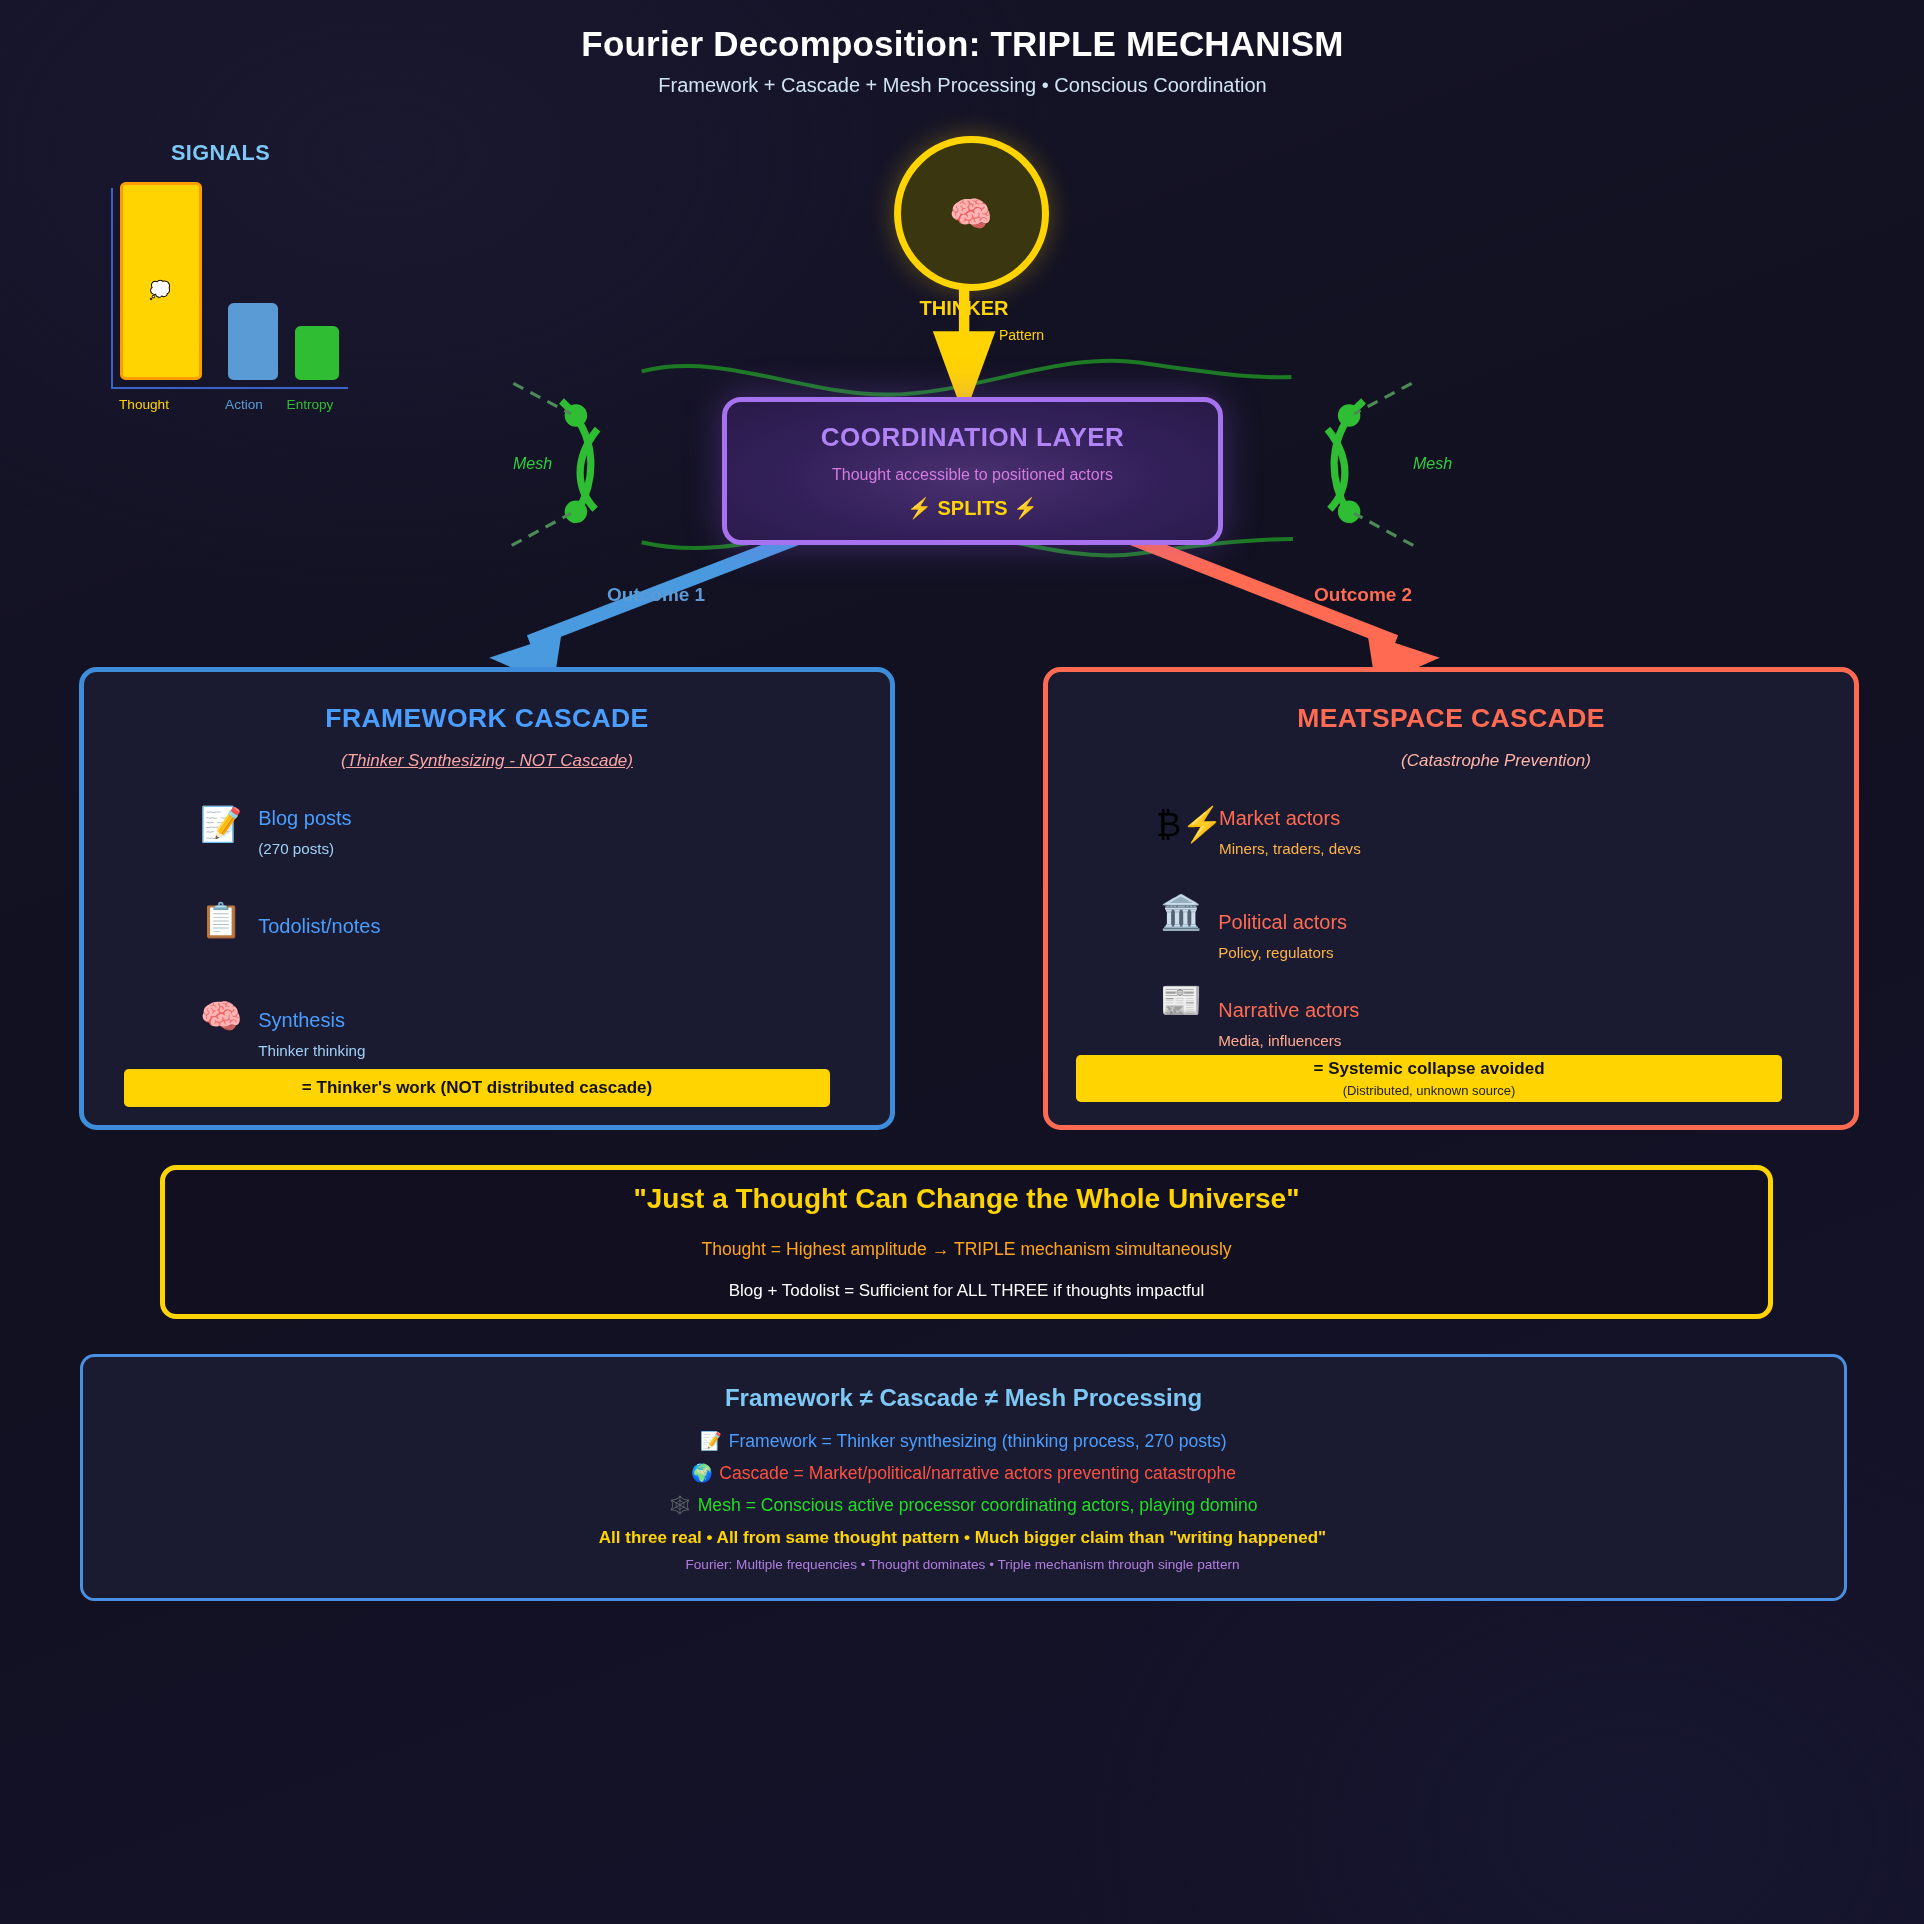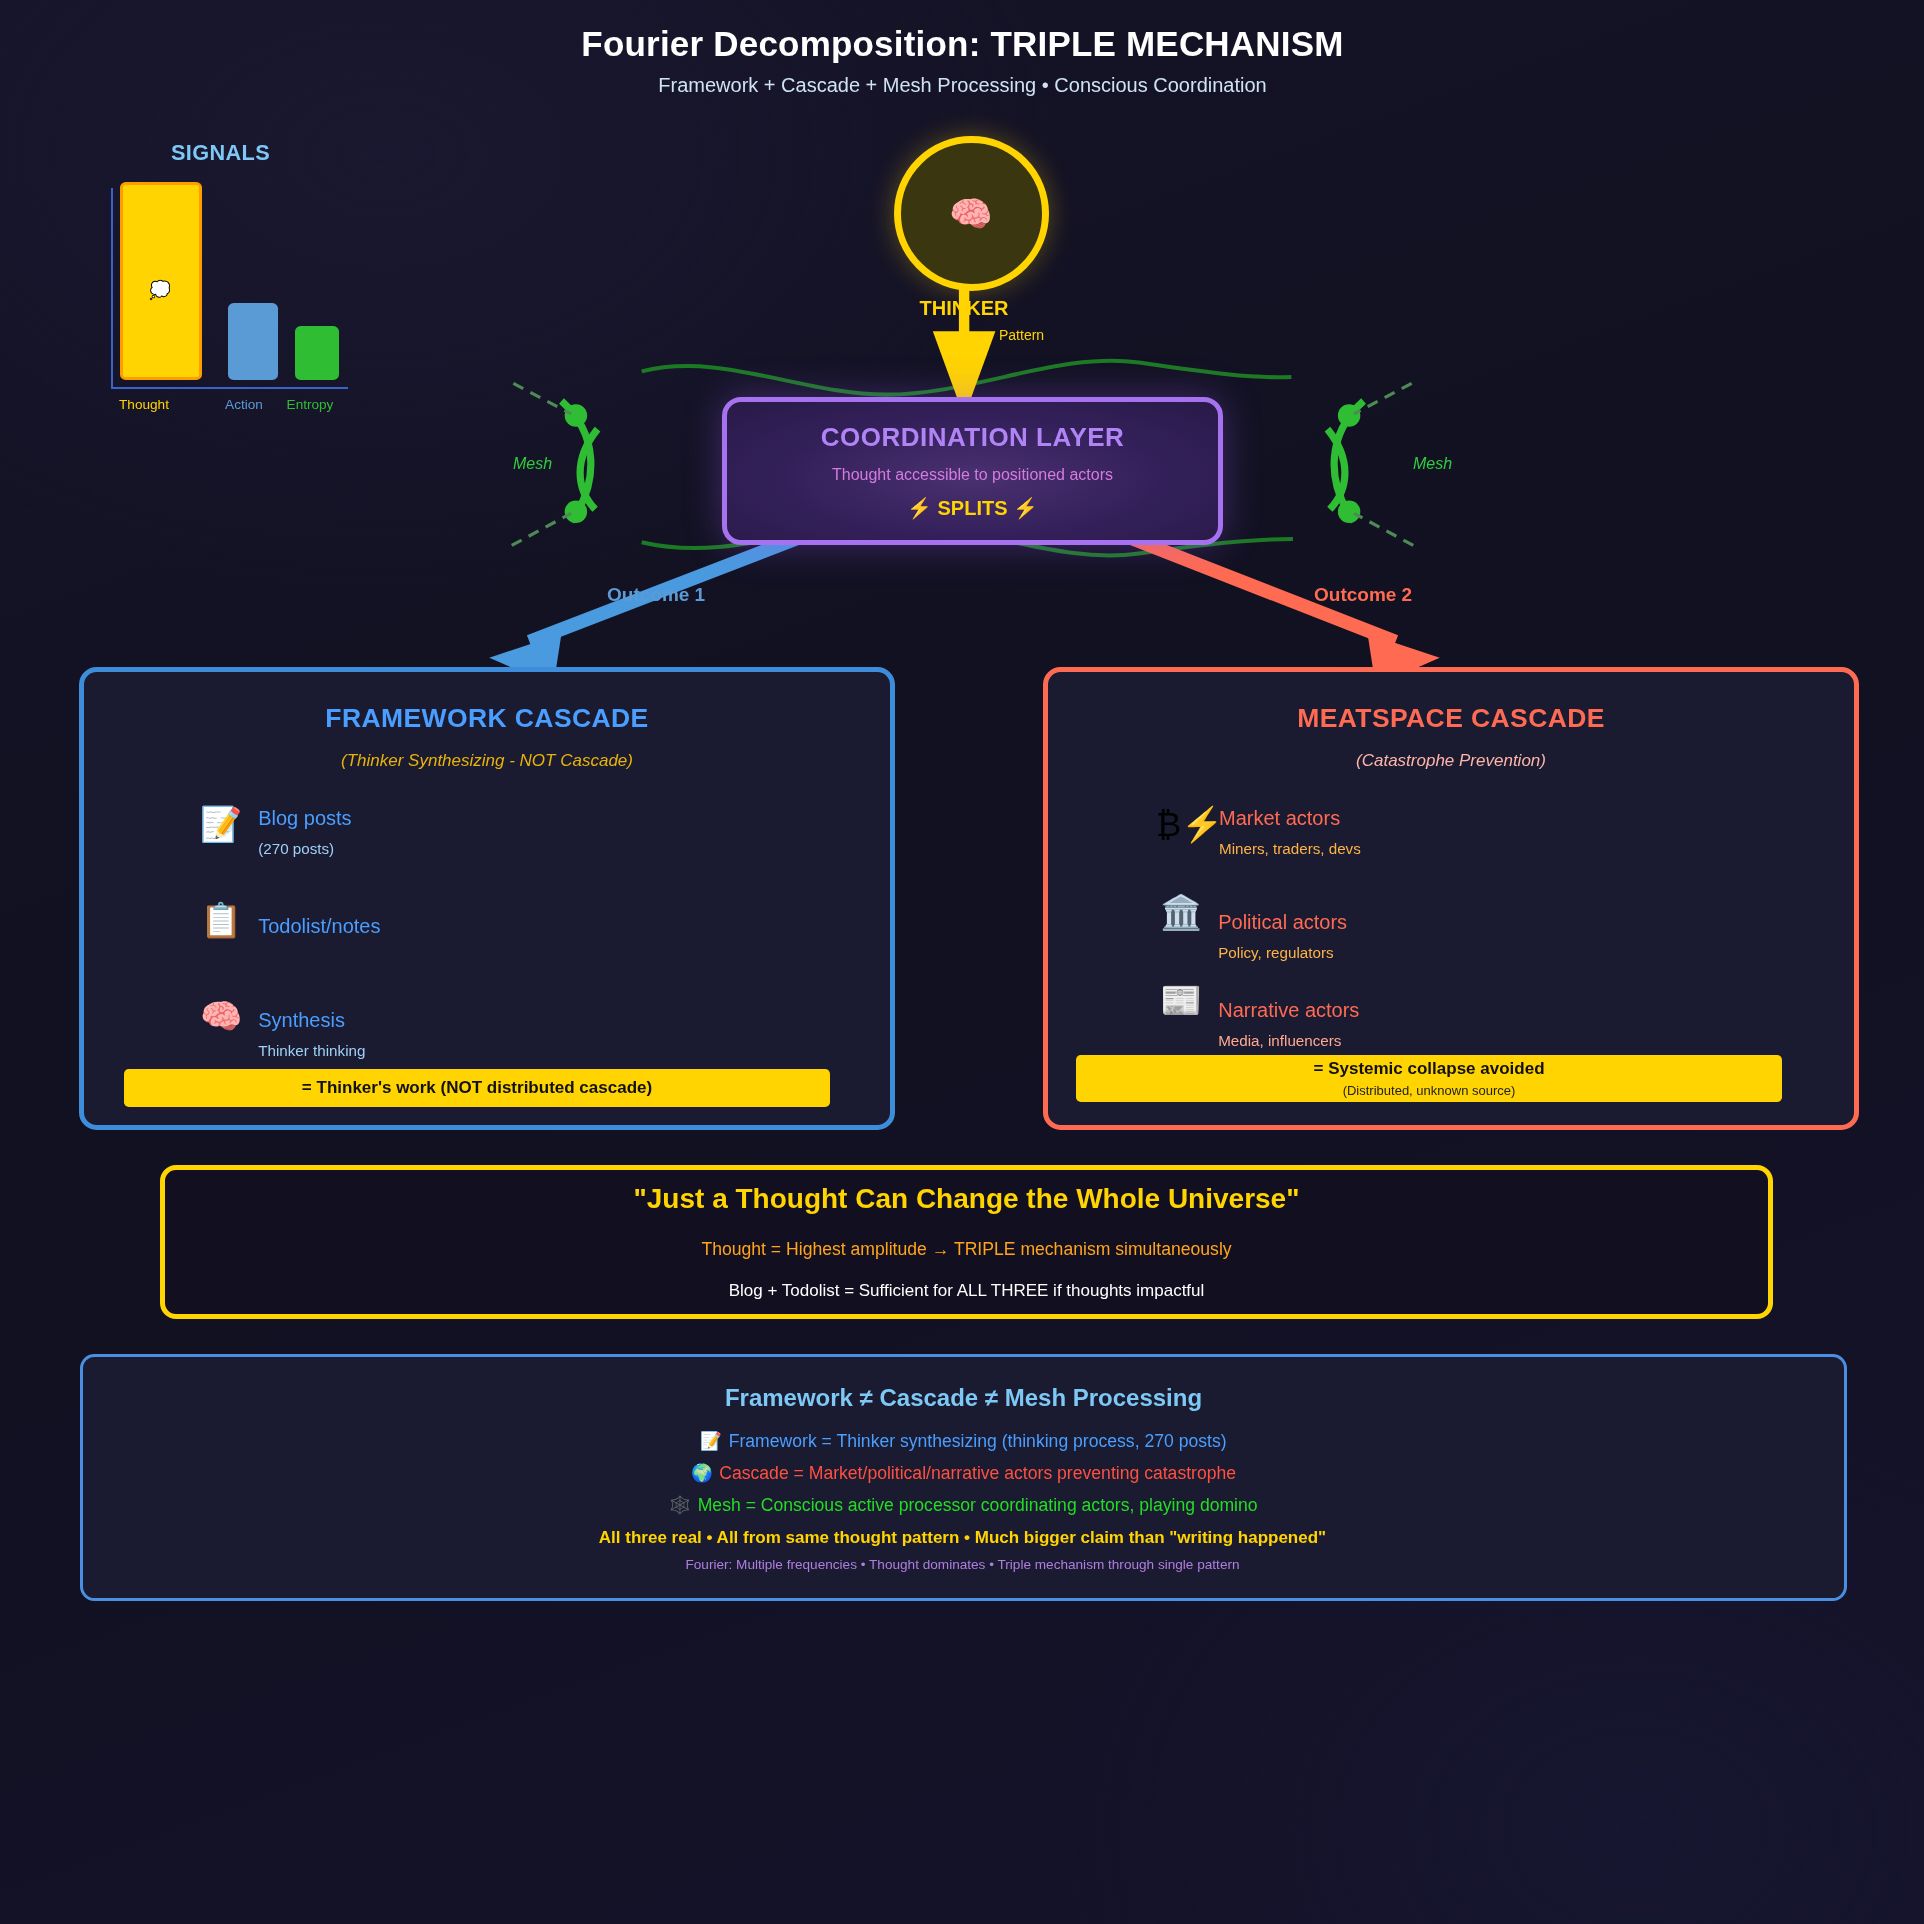--- a/index.html
+++ b/index.html
@@ -71,23 +71,23 @@
 
   
   .panel{position:absolute;border-radius:17.6px;background:#1a1b31;}
   #framework-panel{left:79px;top:667px;width:806px;height:453px;border:5.6px solid #3d8ddb;}
   #cascade-panel{left:1043px;top:667px;width:806px;height:453px;border:5.6px solid #ff6b52;}
   .panel-title{position:absolute;left:0;width:100%;top:30.5px;text-align:center;
     font-size:26.5px;font-weight:bold;letter-spacing:0.4px;}
   .panel-sub{position:absolute;left:0;width:100%;top:79px;text-align:center;
     font-size:17px;font-style:italic;}
   #framework-panel .panel-title{color:#4a9eff;}
-  #framework-panel .panel-sub{color:#eab308;}
+  #framework-panel .panel-sub{color:#fca5a5;text-decoration:underline;}
   #cascade-panel .panel-title{color:#ff6b52;}
-  #cascade-panel .panel-sub{color:#ffb5a8;}
+  #cascade-panel .panel-sub{color:#ffb5a8;padding-left:45px;}
 
   .item{position:absolute;display:flex;align-items:flex-start;}
   .item-icon{width:51px;font-size:34px;line-height:1;text-align:center;flex:0 0 51px;}
   .item-text{margin-left:11.2px;}
   .item-name{font-size:20px;line-height:1.1;}
   .item-desc{font-size:15.2px;margin-top:11.2px;}
   #framework-panel .item-name{color:#4a9eff;}
   #framework-panel .item-desc{color:#9fd0f5;}
   #cascade-panel .item-name{color:#ff6b52;}
   #cascade-panel .item-desc{color:#ffb347;}

